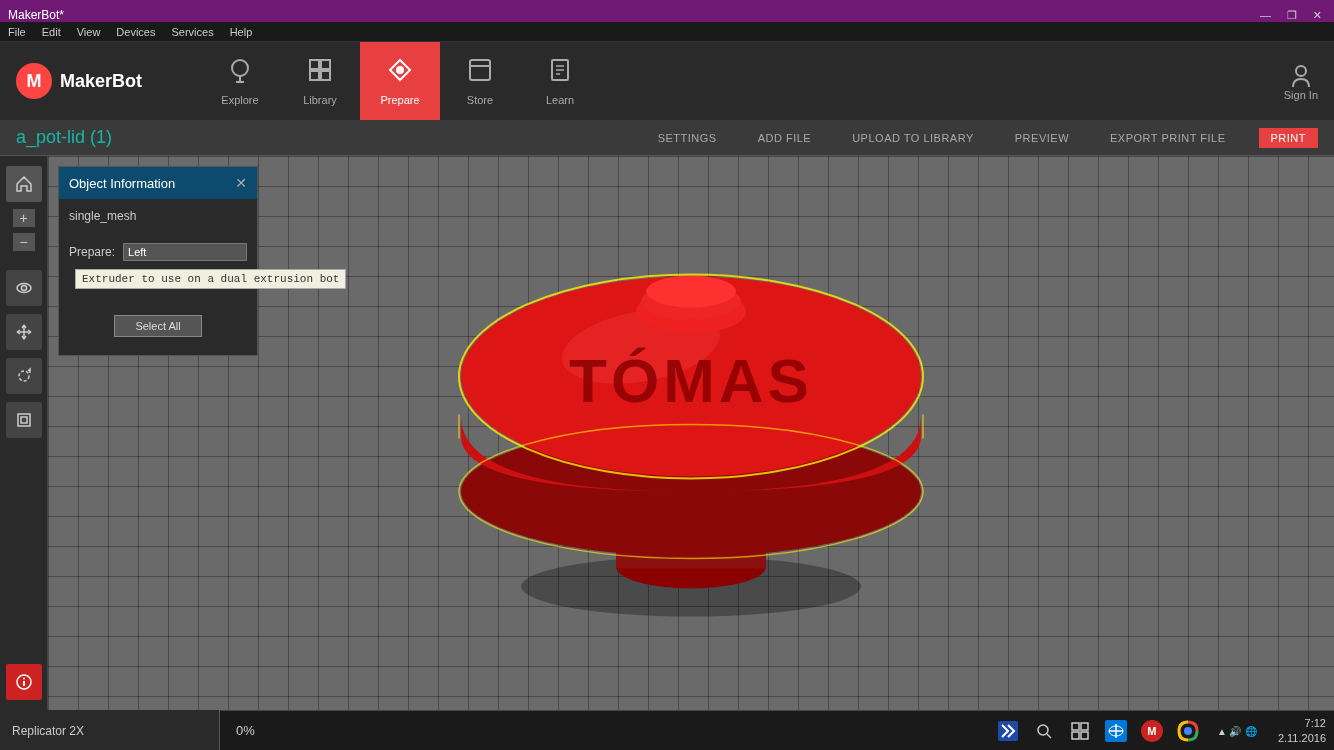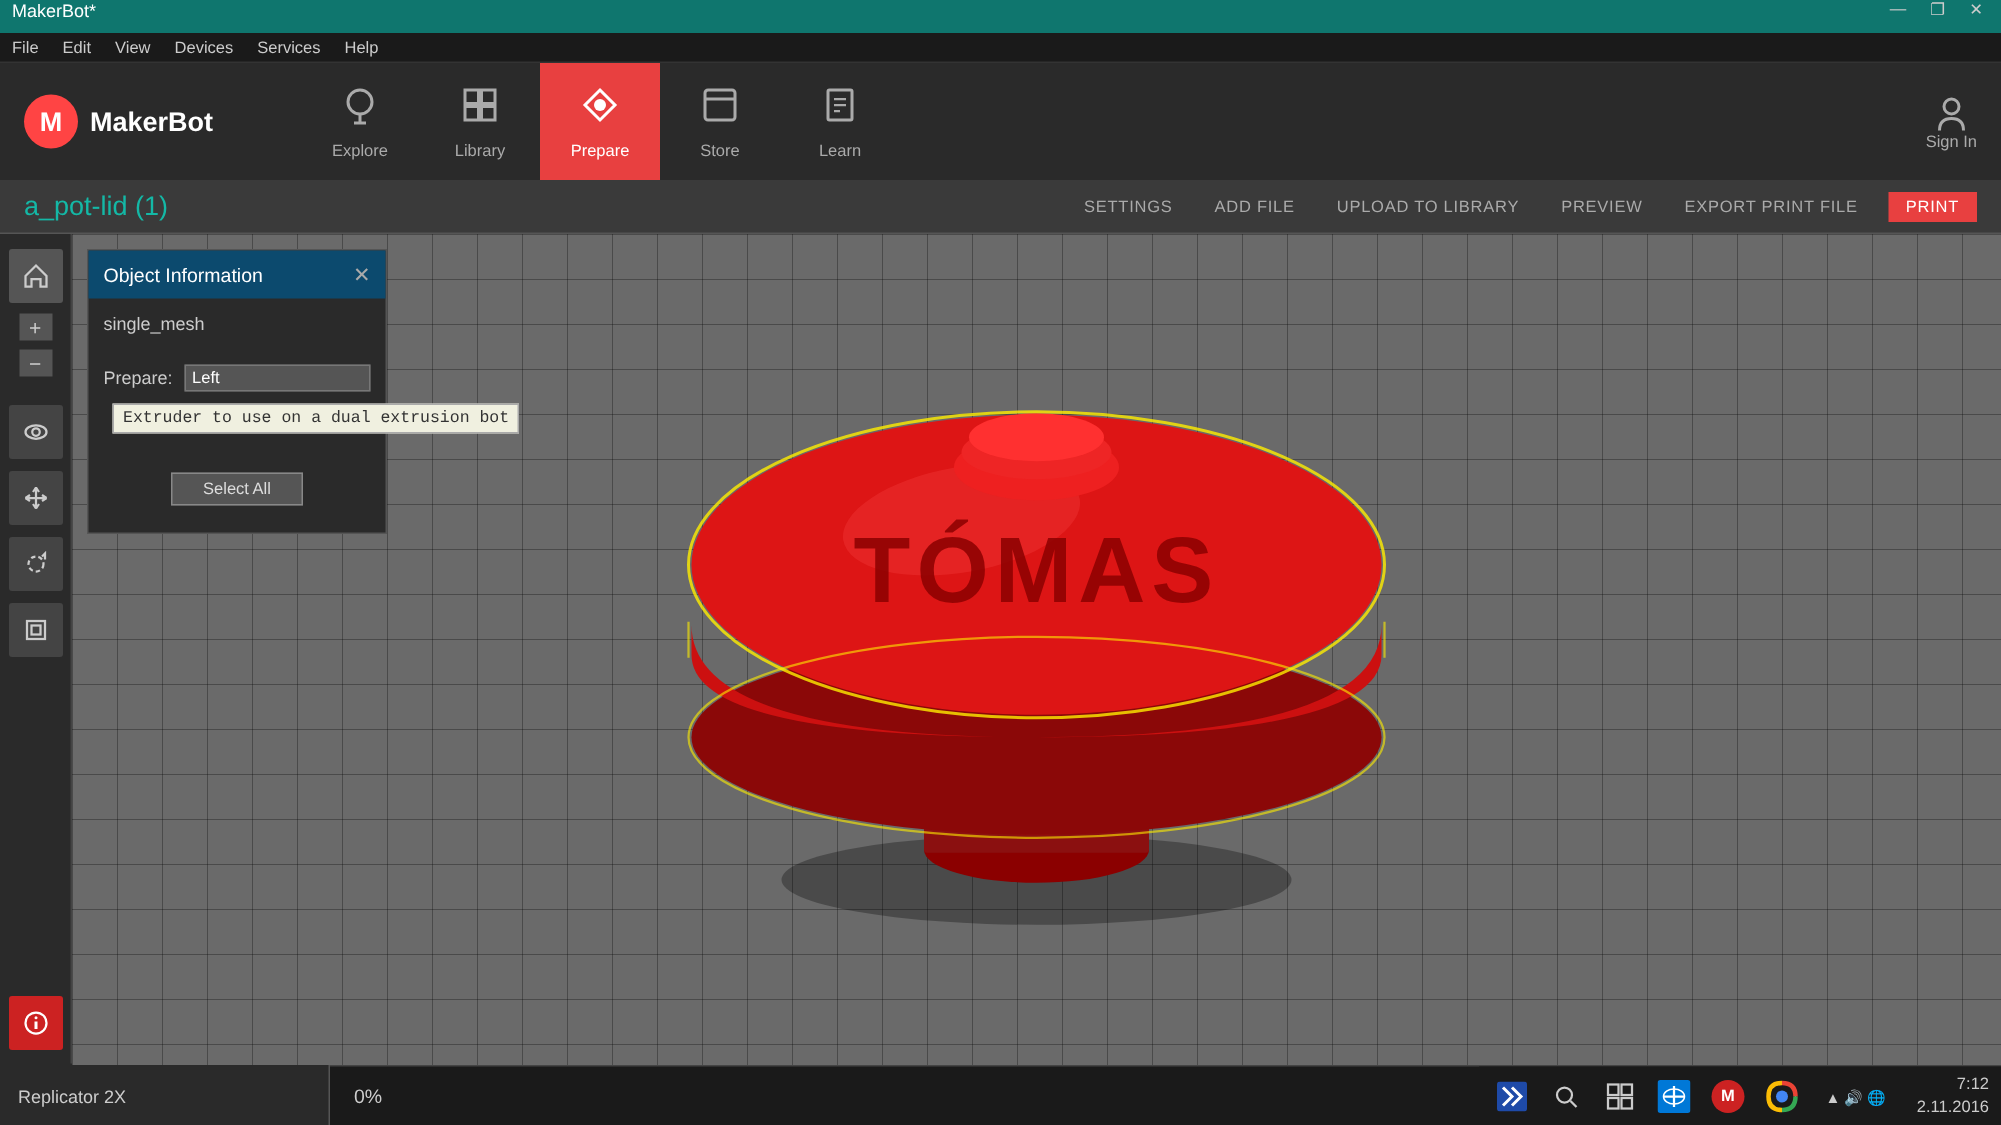--- a/index.html
+++ b/index.html
@@ -1,21 +1,21 @@
 <!DOCTYPE html>
 <html><head>
   <meta charset="utf-8">
   <style>
     * { margin: 0; padding: 0; box-sizing: border-box; }
     body { width: 1334px; height: 750px; overflow: hidden; font-family: 'Segoe UI', Arial, sans-serif; background: #1a1a1a; color: #fff; font-size: 12px; }
 
     
     #titlebar {
-      width: 100%; height: 22px; background: #0f766e;
-      display: flex; align-items: flex-start; justify-content: space-between;
+      width: 100%; height: 22px; background: #701a75;
+      display: flex; align-items: flex-end; justify-content: space-between;
       padding: 0 8px;
     }
     #titlebar-controls { display: flex; gap: 8px; }
     #titlebar-controls span { font-size: 11px; color: #ccc; cursor: pointer; padding: 0 4px; }
 
     
     #menubar {
       width: 100%; height: 20px; background: #1a1a1a;
       display: flex; align-items: center; gap: 16px; padding: 0 8px;
       border-bottom: 1px solid #333;
@@ -53,21 +53,21 @@
       cursor: pointer; color: #aaa;
     }
 
     
     #projectbar {
       width: 100%; height: 36px; background: #3a3a3a;
       display: flex; align-items: center; padding: 0 16px;
       border-bottom: 1px solid #555;
     }
     #project-name { color: #14b8a6; font-size: 18px; flex: 1; }
-    #projectbar-actions { display: flex; gap: 12px; align-items: center; }
+    #projectbar-actions { display: flex; gap: 25px; align-items: center; }
     .action-btn {
       background: transparent; border: none; color: #aaa;
       font-size: 11px; cursor: pointer; padding: 4px 8px;
       letter-spacing: 0.5px;
     }
     .action-btn.primary { background: #e84040; color: #fff; padding: 4px 12px; }
 
     
     #main {
       display: flex; width: 100%; height: calc(750px - 22px - 20px - 78px - 36px - 40px);

